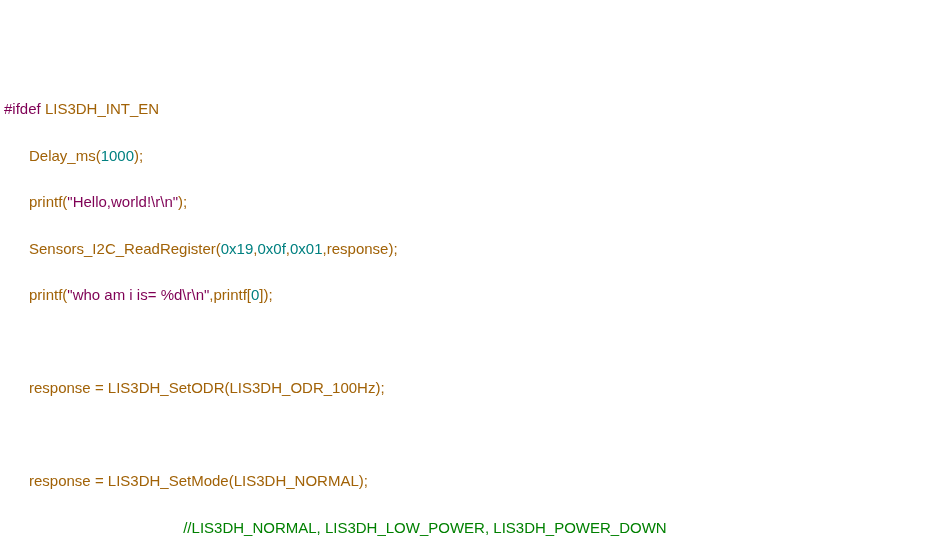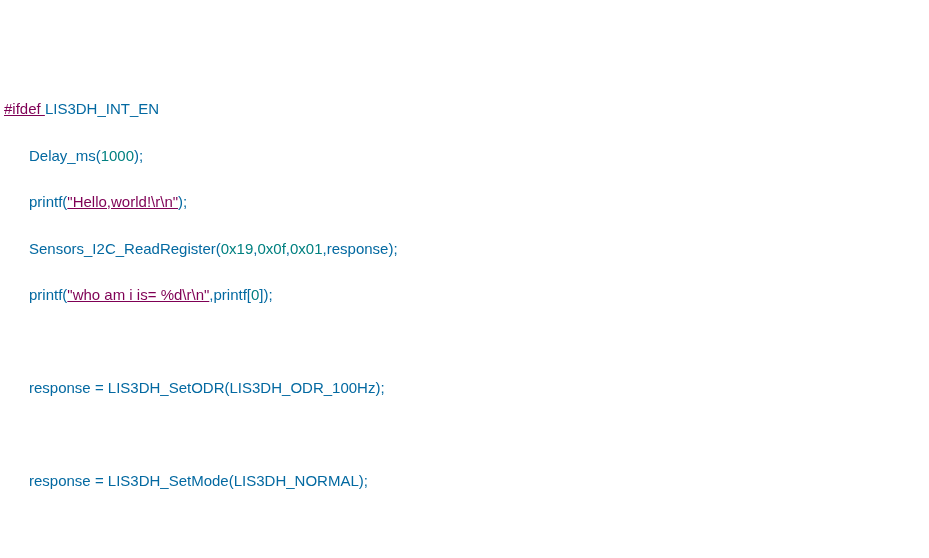--- a/index.html
+++ b/index.html
@@ -9,40 +9,40 @@
       font-size: 15px;
       line-height: 1.55;
       background: #ffffff;
       color: #000000;
       white-space: pre;
       overflow-x: auto;
     }
     .code-line {
       display: block;
     }
-    .t-black { color: #0369a1; }
-    .t-magenta { color: #7f0055; text-decoration: underline; }
+    .t-black { color: #a16207; }
+    .t-magenta { color: #7f0055; }
     .t-green { color: #008000; }
     .t-teal { color: #008080; text-align: right; }
   </style>
 </head>
 <body>
 
 
 
 <div class="code-line"><span class="t-magenta">#ifdef </span><span class="t-black">LIS3DH_INT_EN</span></div>
 <div class="code-line"><span class="t-black">      Delay_ms(</span><span class="t-teal">1000</span><span class="t-black">);</span></div>
 <div class="code-line"><span class="t-black">      printf(</span><span class="t-magenta">"Hello,world!\r\n"</span><span class="t-black">);</span></div>
 <div class="code-line"><span class="t-black">      Sensors_I2C_ReadRegister(</span><span class="t-teal">0x19</span><span class="t-black">,</span><span class="t-teal">0x0f</span><span class="t-black">,</span><span class="t-teal">0x01</span><span class="t-black">,response);</span></div>
 <div class="code-line"><span class="t-black">      printf(</span><span class="t-magenta">"who am i is= %d\r\n"</span><span class="t-black">,printf[</span><span class="t-teal">0</span><span class="t-black">]);</span></div>
 <div class="code-line"> </div>
 <div class="code-line"><span class="t-black">      response = LIS3DH_SetODR(LIS3DH_ODR_100Hz);</span></div>
 <div class="code-line"> </div>
 <div class="code-line"><span class="t-black">      response = LIS3DH_SetMode(LIS3DH_NORMAL);</span></div>
-<div class="code-line"><span class="t-black">                                           </span></div>
+<div class="code-line"><span class="t-black">                                           </span><span class="t-green">//LIS3DH_NORMAL, LIS3DH_LOW_POWER, LIS3DH_POWER_DOWN</span></div>
 
 
 
 
 
 
 
 
 
 

